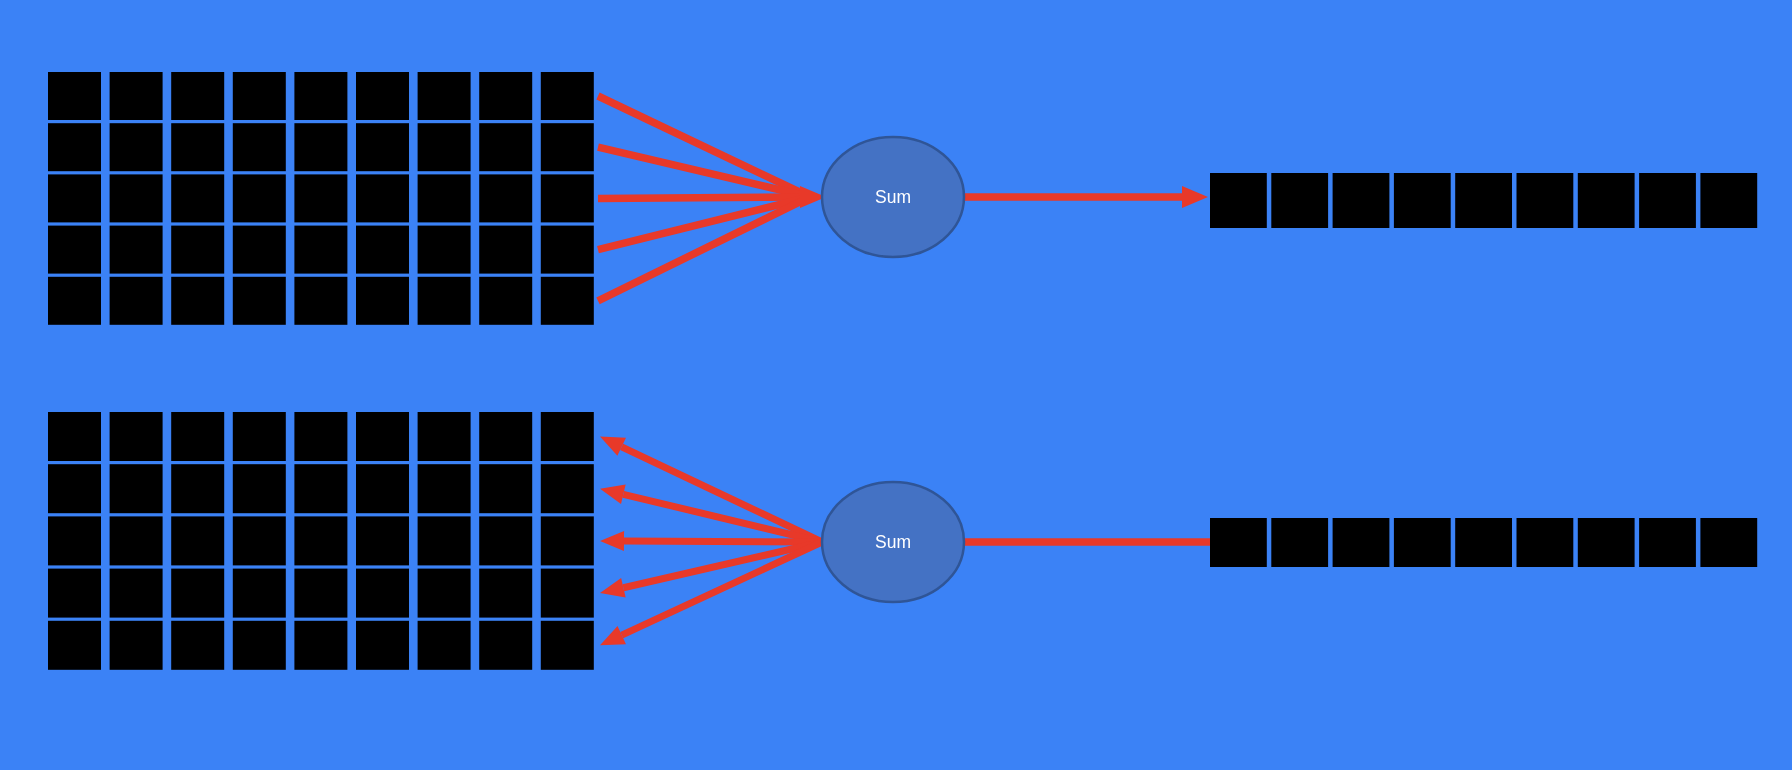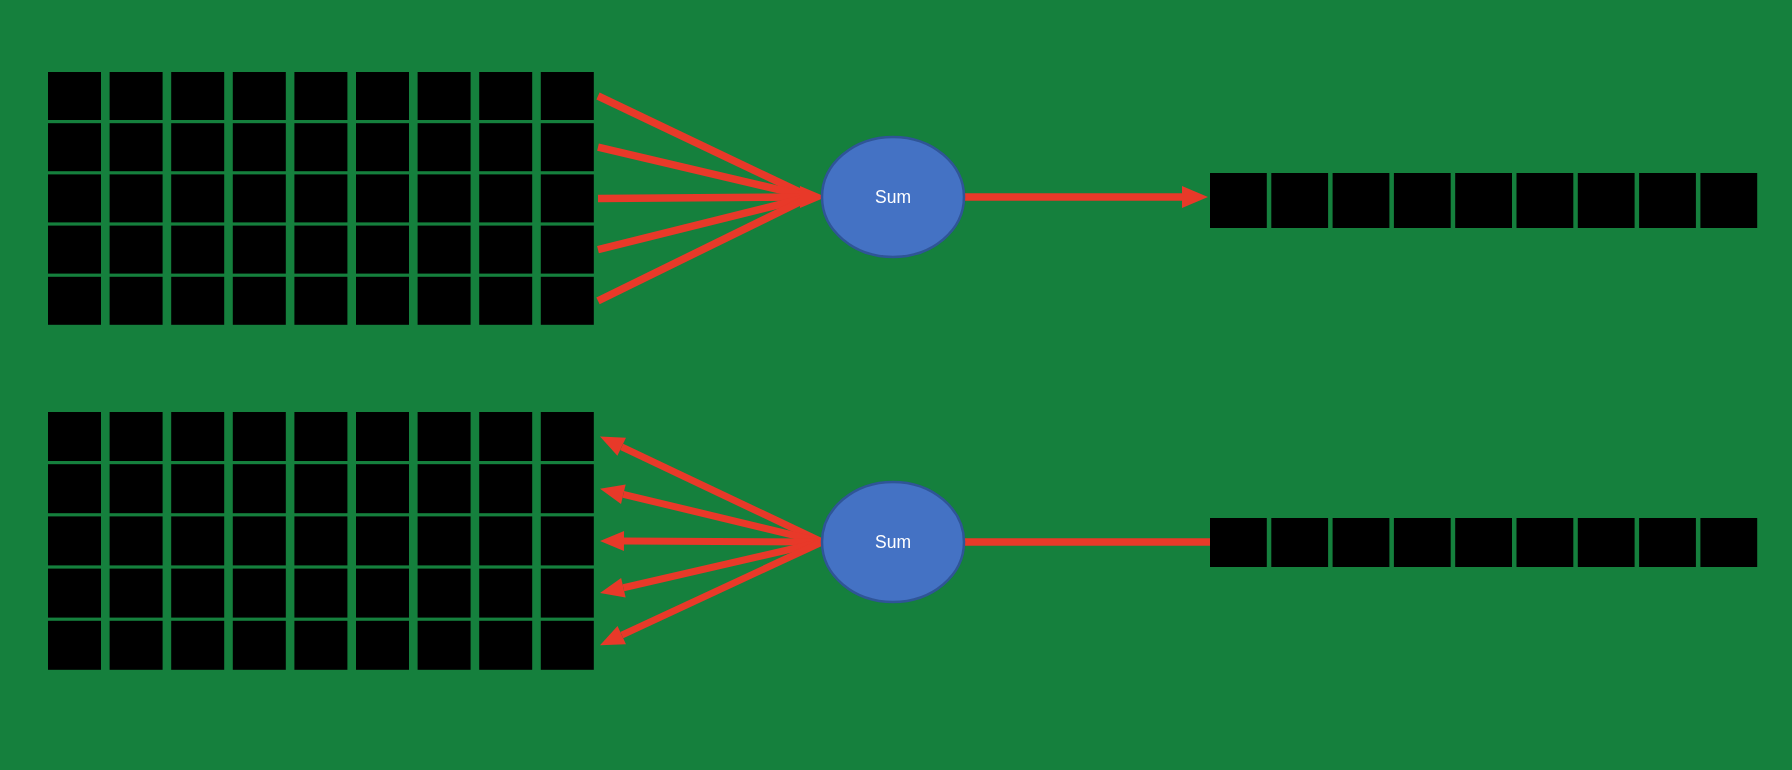--- a/index.html
+++ b/index.html
@@ -1,20 +1,20 @@
 <!DOCTYPE html>
 <html><head>
 <meta charset="utf-8">
 <style>
   html, body { margin: 0; padding: 0; background: #ffffff; }
   .stage {
     position: relative;
     width: 1792px;
     height: 770px;
-    background: #15803d;
+    background: #3b82f6;
     overflow: hidden;
     font-family: "Liberation Sans", sans-serif;
   }
   .stage svg { display: block; width: 1792px; height: 770px; }
   text.node-label {
     font-family: "Liberation Sans", sans-serif;
     font-size: 17.5px;
     font-weight: 400;
   }
 </style>

